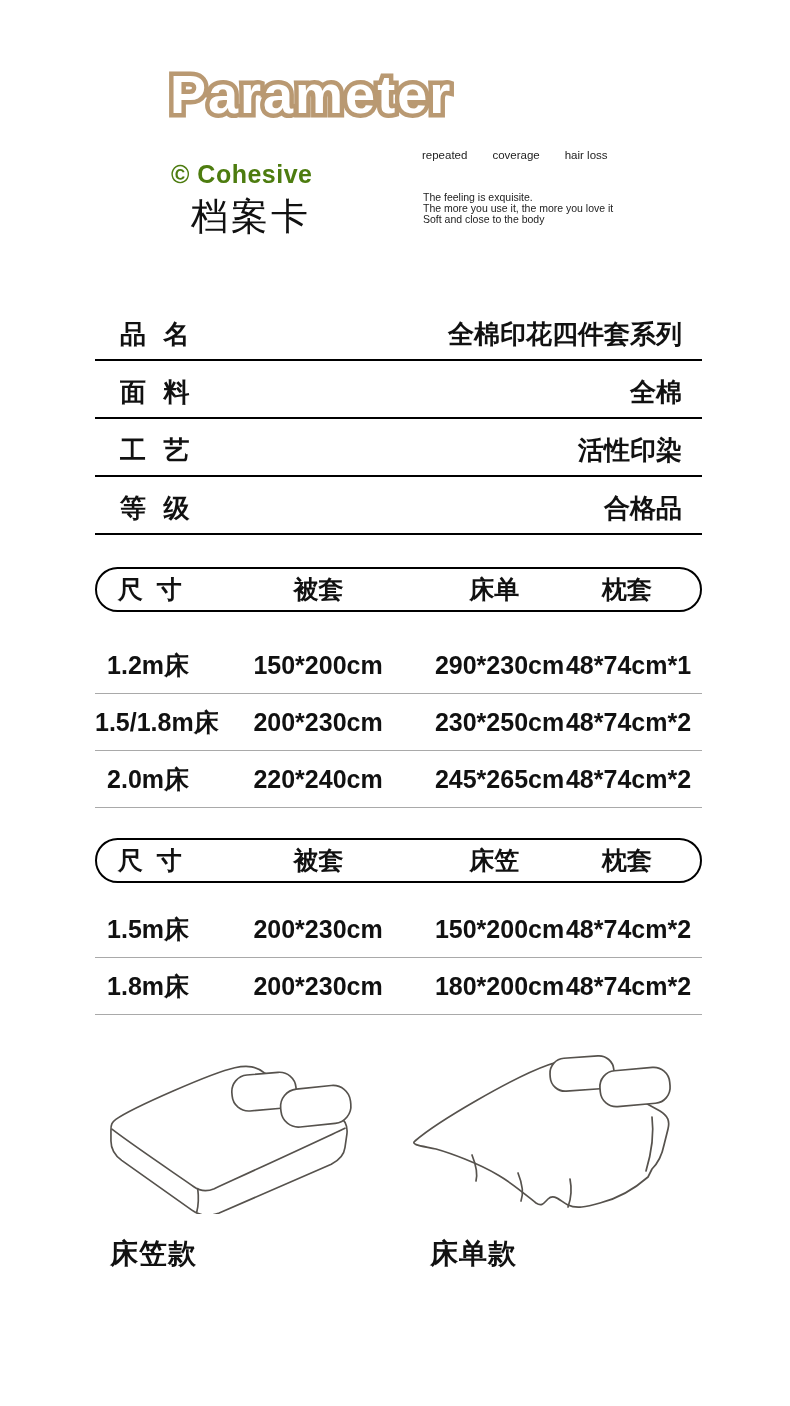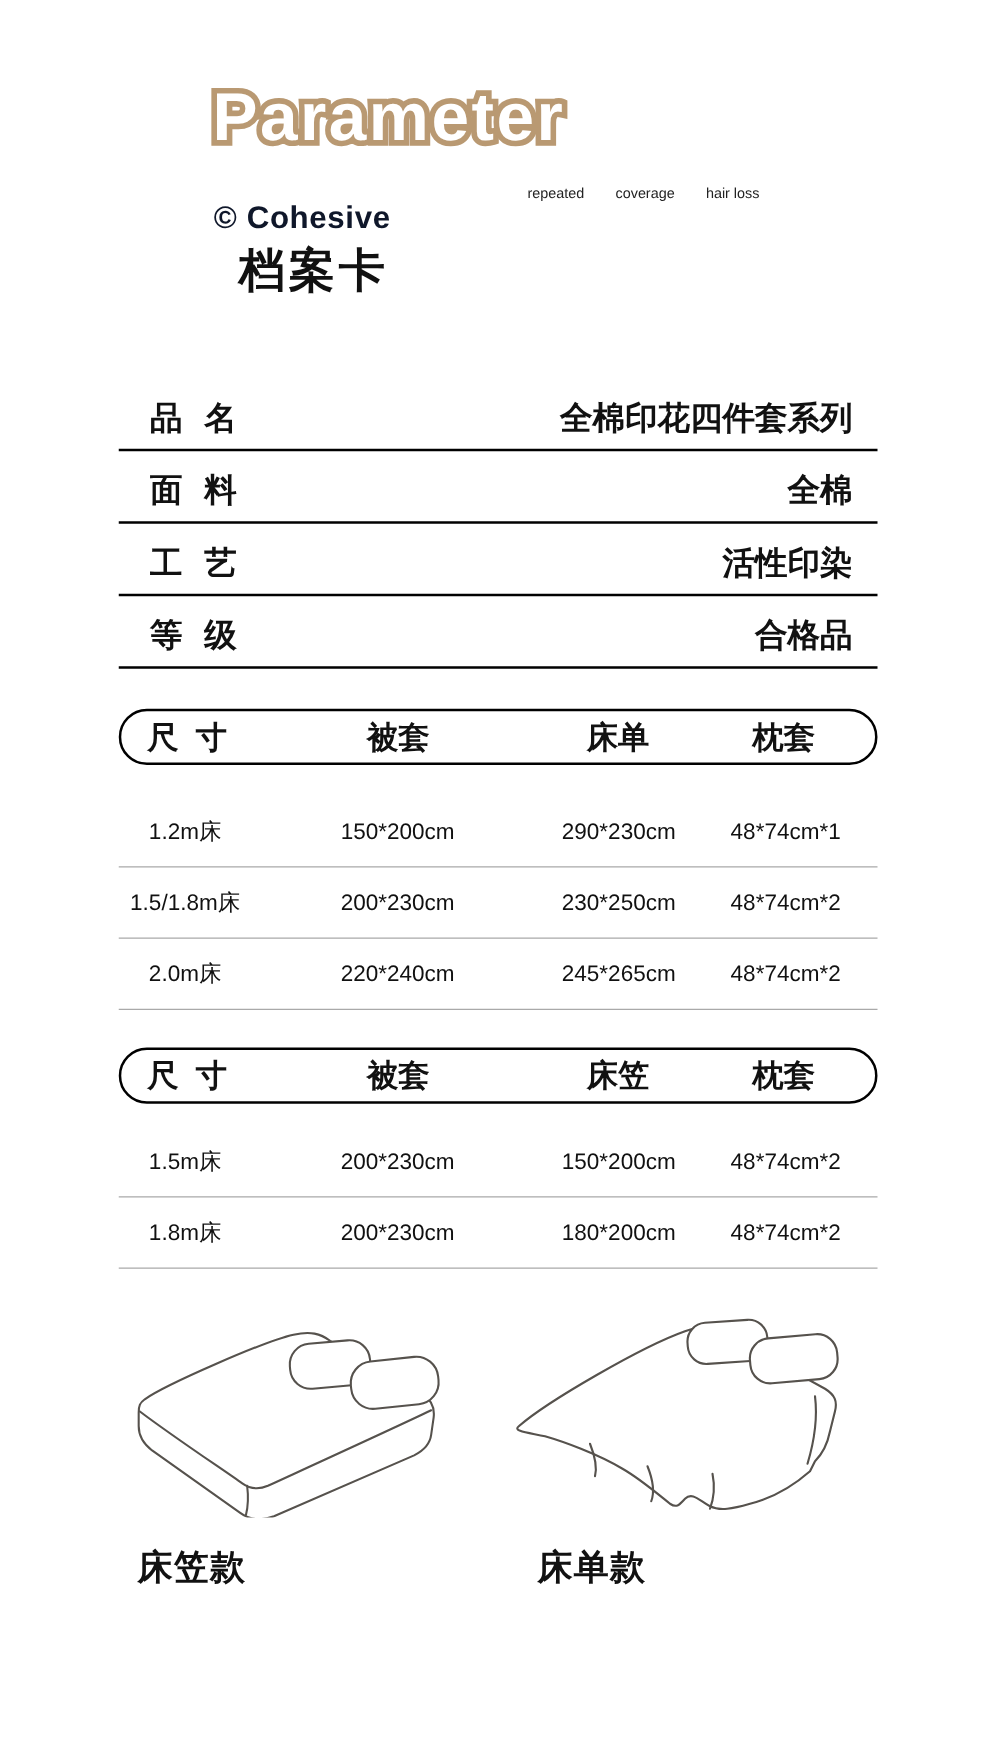--- a/index.html
+++ b/index.html
@@ -6,22 +6,22 @@
   .page{position:relative;width:790px;height:1406px;background:#fff;overflow:hidden;
         font-family:"Liberation Sans","DejaVu Sans",sans-serif;color:#111;}
 
   
   .bubble-title{position:absolute;left:170px;top:62px;font-size:54px;font-weight:bold;
                 letter-spacing:2px;line-height:1.2;white-space:nowrap;}
   .bubble-title .stroke{position:absolute;left:0;top:0;color:#b99972;
                 -webkit-text-stroke:9px #b99972;}
   .bubble-title .fill{position:relative;color:#fff;}
   .brand{position:absolute;left:171px;top:160px;font-size:25px;font-weight:600;
-         color:#0f172a;letter-spacing:.5px;}
-  .card-title{position:absolute;left:191px;top:192px;font-size:37px;font-weight:bold;
+         color:#4d7c0f;letter-spacing:.5px;}
+  .card-title{position:absolute;left:191px;top:192px;font-size:37px;font-weight:normal;
               letter-spacing:3px;}
   .keywords{position:absolute;left:422px;top:149px;display:flex;gap:25px;
             font-size:11.5px;font-weight:500;color:#222;}
   .tagline{position:absolute;left:423px;top:192px;font-size:10.5px;line-height:11.2px;
            color:#222;font-weight:500;white-space:nowrap;}
 
   
   .specs{position:absolute;left:95px;top:303px;width:607px;}
   .spec-row{box-sizing:border-box;height:58px;border-bottom:2px solid #000;
             display:flex;justify-content:space-between;align-items:flex-end;
@@ -34,21 +34,21 @@
   .size-table.t1{top:567px;}
   .size-table.t2{top:838px;}
   .pill{box-sizing:border-box;height:45px;border:2px solid #000;border-radius:23px;
         display:grid;grid-template-columns:17.5% 38.5% 19.8% 24.2%;align-items:center;
         font-size:25px;font-weight:bold;}
   .pill span{text-align:center;white-space:pre;}
   .t1 .trows{margin-top:25px;}
   .t2 .trows{margin-top:18px;}
   .trow{box-sizing:border-box;height:57px;border-bottom:1.5px solid #a9a9a9;
         display:grid;grid-template-columns:17.5% 38.5% 19.8% 24.2%;align-items:center;
-        font-size:18px;font-weight:400;}
+        font-size:25px;font-weight:700;}
   .trow span{text-align:center;white-space:nowrap;}
 
   
   .bed{position:absolute;}
   .bed-fitted{left:98px;top:1058px;width:256px;height:156px;}
   .bed-flat{left:402px;top:1050px;width:280px;height:167px;}
   .bed-caption{position:absolute;top:1235px;width:180px;
                font-size:28px;font-weight:bold;letter-spacing:1px;}
   .cap-fitted{left:110px;}
   .cap-flat{left:430px;}
@@ -62,20 +62,25 @@
     <span class="stroke">Parameter</span>
     <span class="fill">Parameter</span>
   </div>
   <div class="brand">© Cohesive</div>
   <div class="card-title">档案卡</div>
 
   <div class="keywords">
     <span>repeated</span>
     <span>coverage</span>
     <span>hair loss</span>
+  </div>
+  <div class="tagline">
+    <div>The feeling is exquisite.</div>
+    <div>The more you use it, the more you love it</div>
+    <div>Soft and close to the body</div>
   </div>
 
   <section class="specs">
     <div class="spec-row">
       <span class="spec-label">品  名</span>
       <span class="spec-value">全棉印花四件套系列</span>
     </div>
     <div class="spec-row">
       <span class="spec-label">面  料</span>
       <span class="spec-value">全棉</span>

